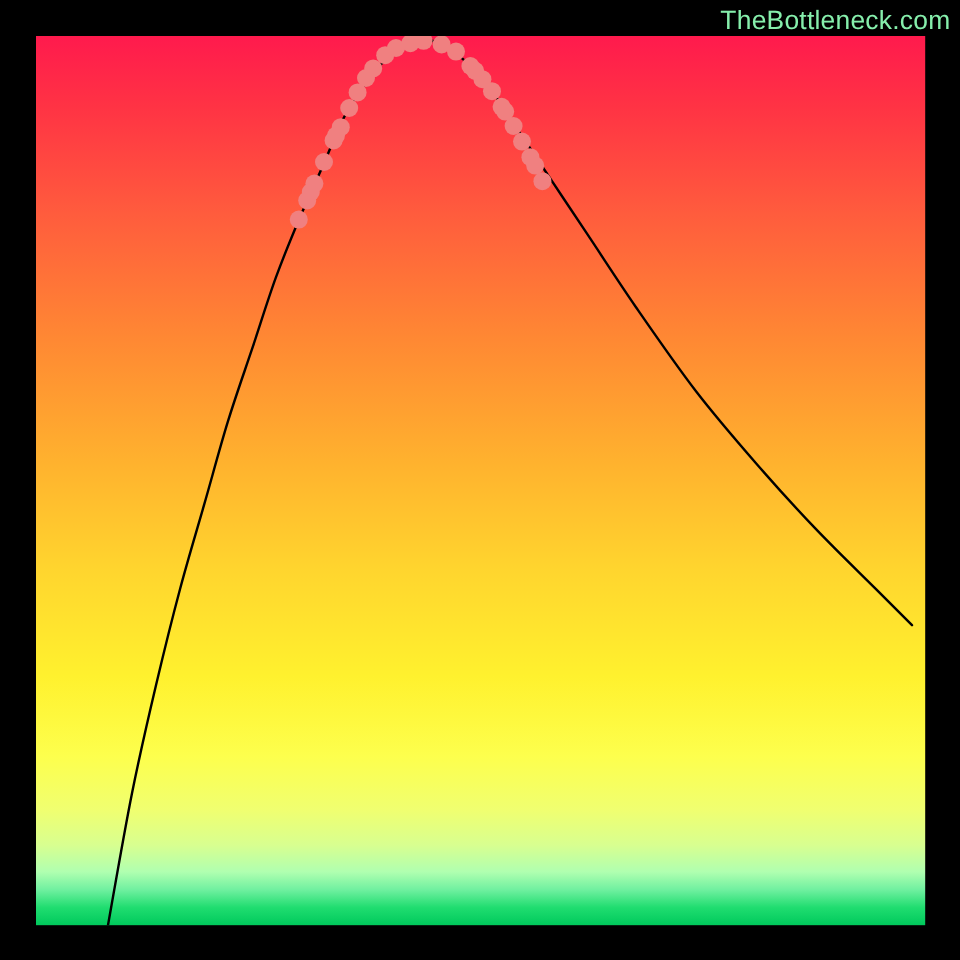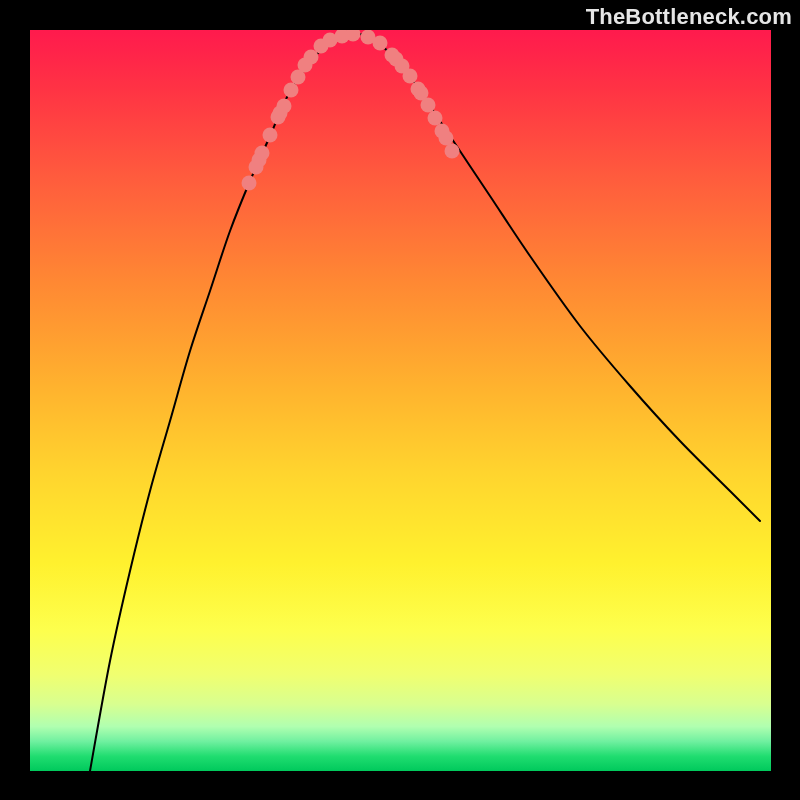--- a/index.html
+++ b/index.html
@@ -32,22 +32,22 @@
       #70f0a0 96%,
       #20dd70 98%,
       #00c95c 100%
     );
   }
   .watermark {
     position: absolute;
     top: 4px;
     right: 8px;
     font-size: 22px;
-    font-weight: bold;
-    color: #e5e5e5;
+    font-weight: normal;
+    color: #86efac;
     letter-spacing: 0.2px;
     user-select: none;
   }
   svg {
     position: absolute;
     left: 0;
     top: 0;
   }
 </style>
 </head>

